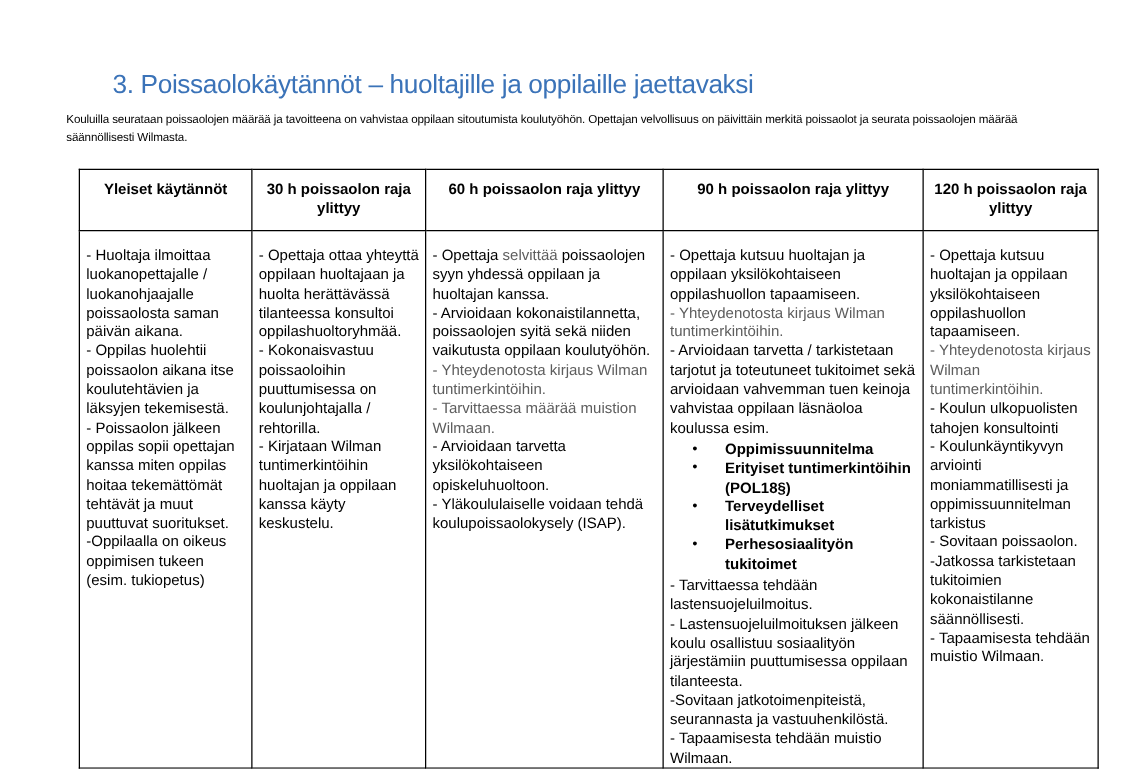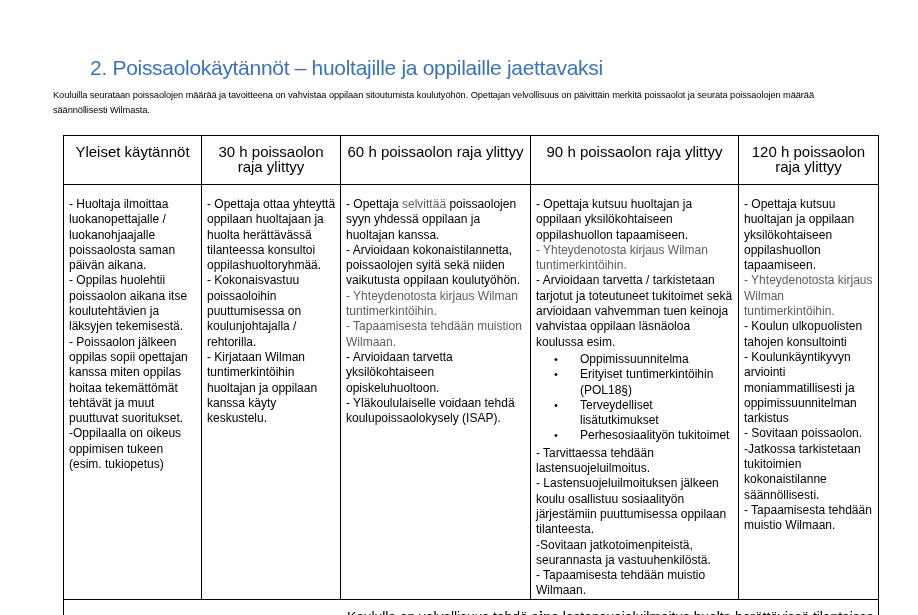--- a/index.html
+++ b/index.html
@@ -5,36 +5,36 @@
   html, body { margin: 0; padding: 0; background: #ffffff; }
   body { width: 918px; height: 615px; position: relative; overflow: hidden;
          font-family: "Liberation Sans", "DejaVu Sans", sans-serif; color: #000; }
   .title { position: absolute; left: 90px; top: 56px; font-size: 21px; color: #3b73b8;
            font-family: "Liberation Sans", sans-serif; letter-spacing: -0.3px; white-space: nowrap; }
   .intro { position: absolute; left: 53px; top: 88px; width: 800px; font-size: 9.3px; line-height: 15px;
            letter-spacing: -0.1px; }
   table.policy { position: absolute; left: 63px; top: 135px; width: 815px; border-collapse: collapse;
                  table-layout: fixed; }
   table.policy td, table.policy th { border: 1.5px solid #000; vertical-align: top; padding: 0; }
-  table.policy th { height: 40px; font-size: 15px; font-weight: normal; text-align: center;
+  table.policy th { height: 40px; font-size: 12px; font-weight: bold; text-align: center;
                     padding: 8px 4px 0 4px; line-height: 15px; }
   table.policy td.cell { height: 372px; font-size: 12px; line-height: 15.3px; padding: 12px 4px 0 5px; margin-top: 20px; }
   .line { display: block; }
   .muted { color: #5d5d5d; }
   ul.sub { margin: 2px 0 2px 0; padding-left: 44px; list-style: none; }
-  ul.sub li { position: relative; }
+  ul.sub li { position: relative; font-weight: bold; }
   ul.sub li::before { content: "•"; position: absolute; left: -26px; top: 0; font-size: 11px; }
   td.footer { height: 34px; text-align: right; font-size: 14px; vertical-align: middle !important;
               letter-spacing: -0.1px; }
   td.footer b { font-weight: bold; }
 </style>
 </head>
 <body>
 
-<div class="title">2. Poissaolokäytännöt – huoltajille ja oppilaille jaettavaksi</div>
+<div class="title">3. Poissaolokäytännöt – huoltajille ja oppilaille jaettavaksi</div>
 <div class="intro">Kouluilla seurataan poissaolojen määrää ja tavoitteena on vahvistaa oppilaan sitoutumista koulutyöhön. Opettajan velvollisuus on päivittäin merkitä poissaolot ja seurata poissaolojen määrää säännöllisesti Wilmasta.</div>
 
 <table class="policy">
   <colgroup>
     <col style="width:138px">
       <col style="width:139px">
       <col style="width:190px">
       <col style="width:208px">
       <col style="width:140px">
   </colgroup>
@@ -55,21 +55,21 @@
     </td>
     <td class="cell">
       <span class="line">- Opettaja ottaa yhteyttä oppilaan huoltajaan ja huolta herättävässä tilanteessa konsultoi oppilashuoltoryhmää.</span>
       <span class="line">- Kokonaisvastuu poissaoloihin puuttumisessa on koulunjohtajalla / rehtorilla.</span>
       <span class="line">- Kirjataan Wilman tuntimerkintöihin huoltajan ja oppilaan kanssa käyty keskustelu.</span>
     </td>
     <td class="cell">
       <span class="line"><span>- Opettaja </span><span class="muted">selvittää</span><span> poissaolojen syyn yhdessä oppilaan ja huoltajan kanssa.</span></span>
       <span class="line">- Arvioidaan kokonaistilannetta, poissaolojen syitä sekä niiden vaikutusta oppilaan koulutyöhön.</span>
       <span class="line muted"> - Yhteydenotosta kirjaus Wilman tuntimerkintöihin.</span>
-      <span class="line muted">- Tapaamisesta tehdään muistion Wilmaan.</span>
+      <span class="line muted">- Tarvittaessa määrää muistion Wilmaan.</span>
       <span class="line">- Arvioidaan tarvetta yksilökohtaiseen opiskeluhuoltoon.</span>
       <span class="line">- Yläkoululaiselle voidaan tehdä koulupoissaolokysely (ISAP).</span>
     </td>
     <td class="cell">
       <span class="line">- Opettaja kutsuu huoltajan ja oppilaan yksilökohtaiseen oppilashuollon tapaamiseen.</span>
       <span class="line muted">- Yhteydenotosta kirjaus Wilman tuntimerkintöihin.</span>
       <span class="line"> - Arvioidaan tarvetta / tarkistetaan tarjotut ja toteutuneet tukitoimet sekä arvioidaan vahvemman tuen keinoja vahvistaa oppilaan läsnäoloa koulussa esim.</span>
       <ul class="sub">
         <li>Oppimissuunnitelma</li>
         <li>Erityiset tuntimerkintöihin (POL18§)</li>

